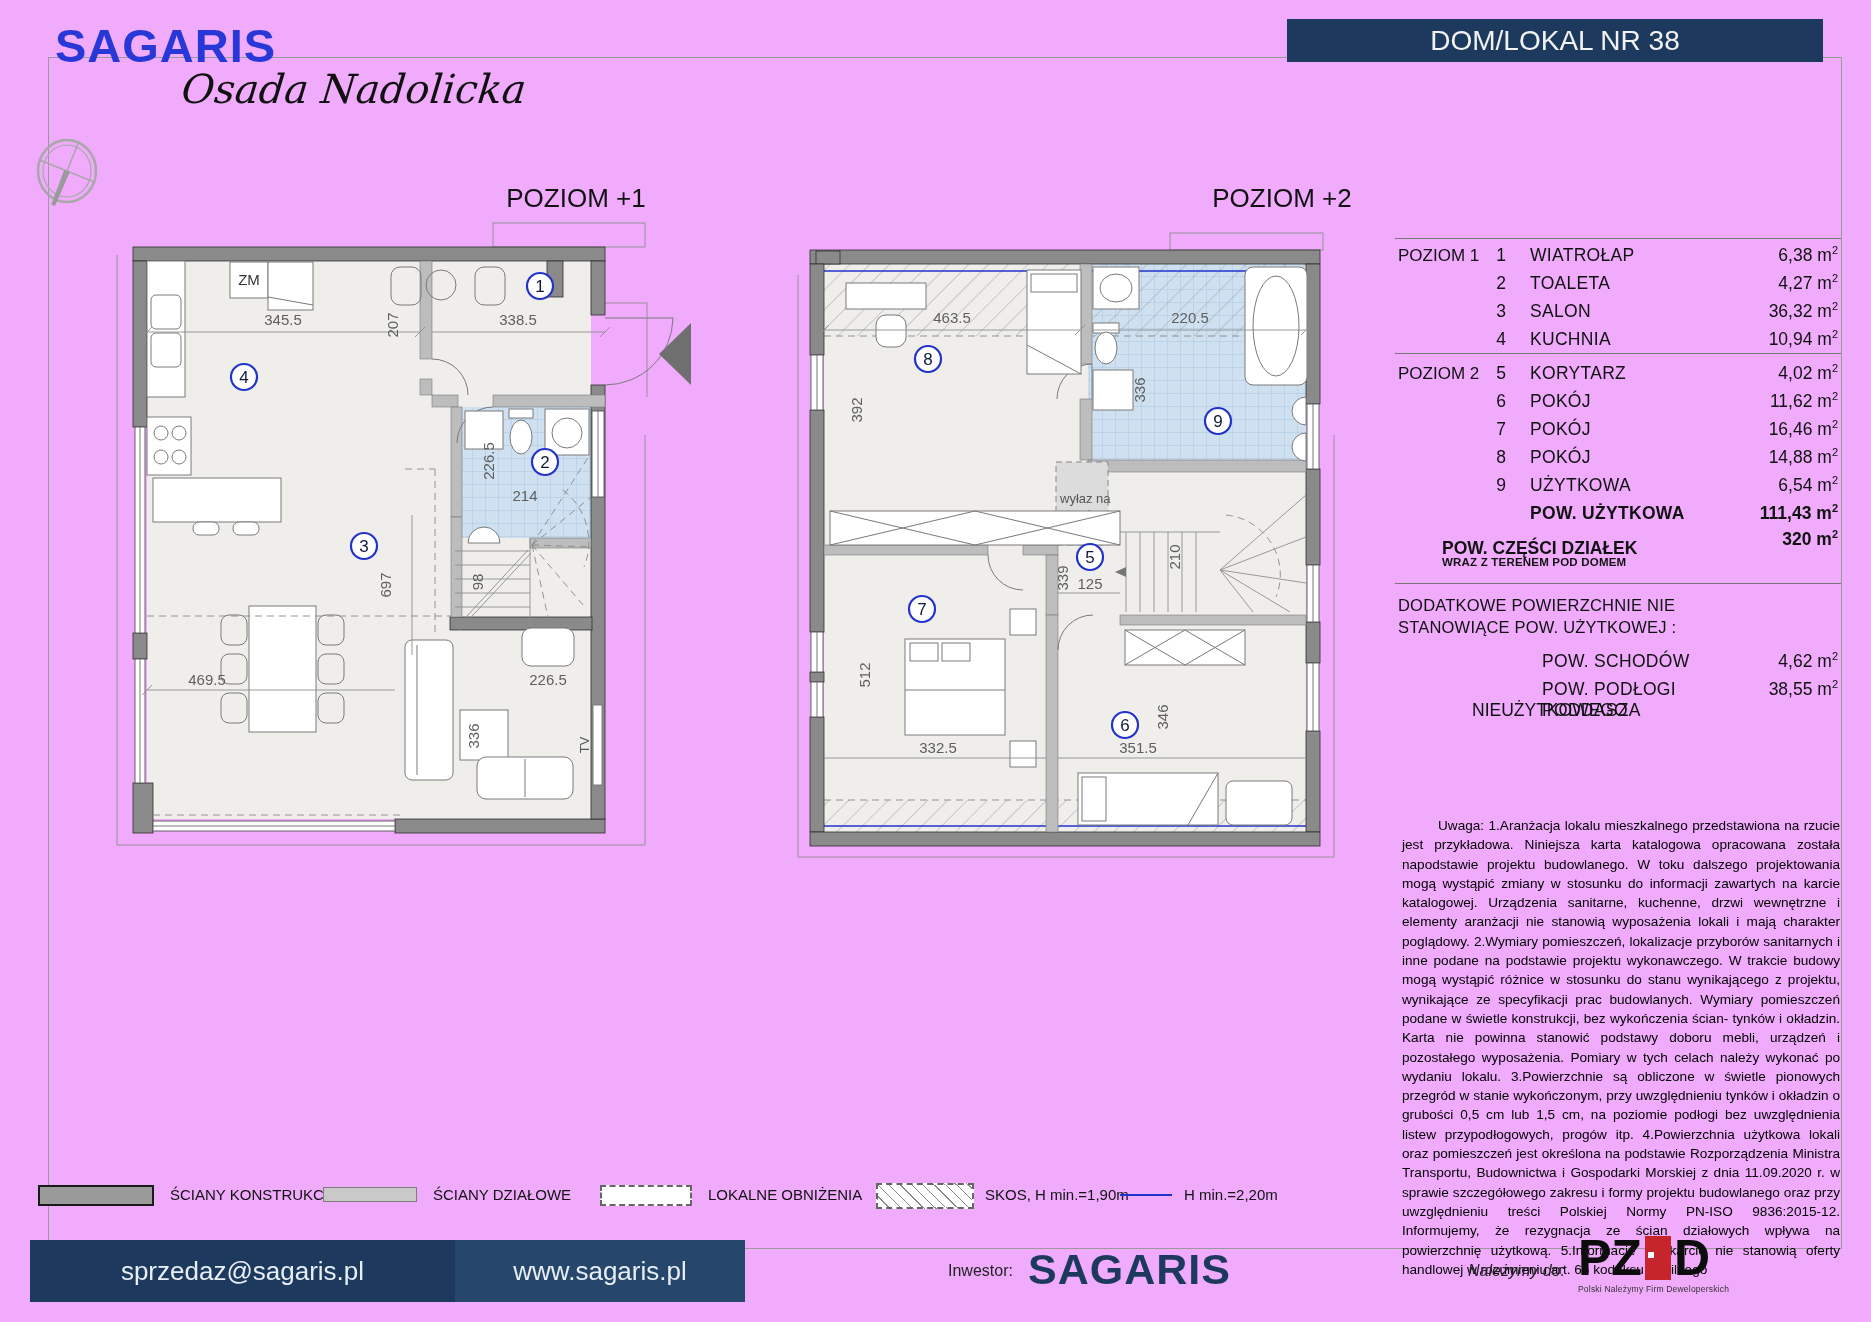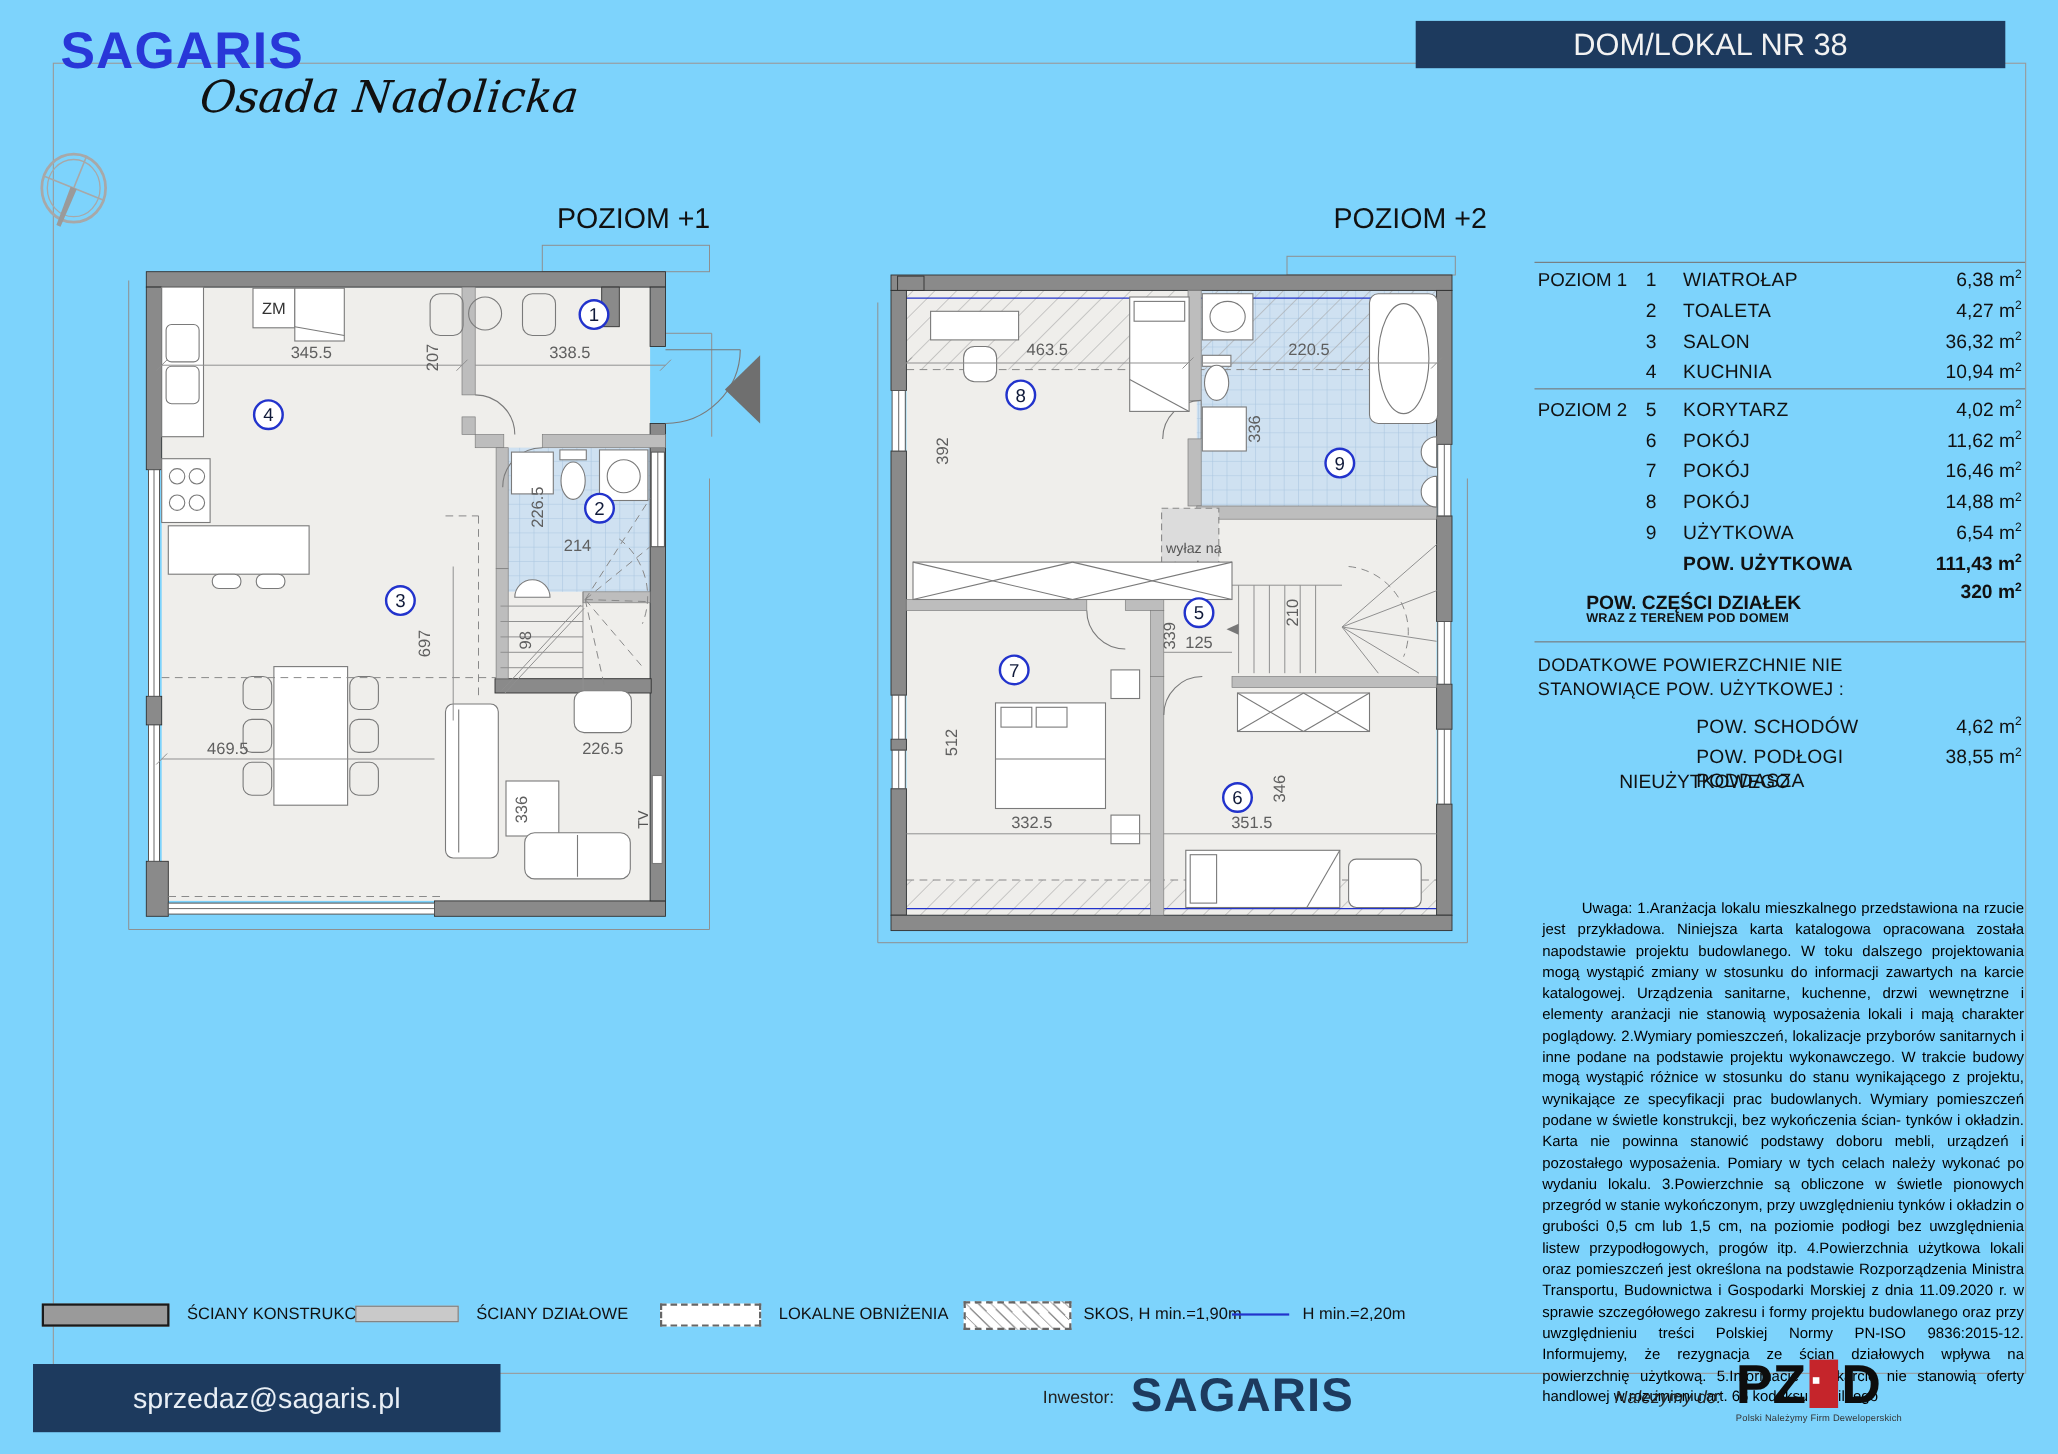--- a/index.html
+++ b/index.html
@@ -1,16 +1,16 @@
 <!DOCTYPE html>
 <html><head>
 <meta charset="utf-8">
 <style>
   html,body{margin:0;padding:0;background:#fff;}
-  .page{position:relative;width:1871px;height:1322px;background:#7dd3fc;
+  .page{position:relative;width:1871px;height:1322px;background:#f0abfc;
         font-family:"Liberation Sans",sans-serif;color:#111;overflow:hidden;}
   .abs{position:absolute;}
   .page-border{left:48px;top:57px;width:1792px;height:1190px;border:1px solid #9a9a9a;}
   
   .brand{left:55px;top:18px;font-size:47px;font-weight:bold;letter-spacing:1px;color:#2837d8;}
   .estate{left:182px;top:66px;font-size:40px;font-family:"DejaVu Serif",serif;
           font-style:italic;color:#111;transform:skewX(-6deg);}
   .banner{left:1287px;top:19px;width:536px;height:43px;background:#1d3a5e;color:#f2f2f2;
           display:flex;align-items:center;justify-content:center;font-size:28px;}
   .plan-title{top:183px;font-size:26px;color:#111;text-align:center;}
@@ -575,20 +575,23 @@
 
   <div class="abs key-skos"></div>
   <div class="abs leg-label" style="left:985px;top:1186px;">SKOS, H min.=1,90m</div>
 
   <div class="abs key-hline"></div>
   <div class="abs leg-label" style="left:1184px;top:1186px;">H min.=2,20m</div>
 
   <div class="abs foot-box1">
     <span>sprzedaz@sagaris.pl</span>
   </div>
+  <div class="abs foot-box2">
+    <span>www.sagaris.pl</span>
+  </div>
   <div class="abs inv-label">Inwestor:</div>
   <div class="abs inv-name">SAGARIS</div>
   <div class="abs mem-label">Należymy do:</div>
   <div class="abs pzfd">
     <div class="pzfd-row">
       <span>PZ</span>
       <span class="pzfd-door"></span>
       <span>D</span>
     </div>
     <div class="pzfd-cap">Polski Należymy Firm Deweloperskich</div>

